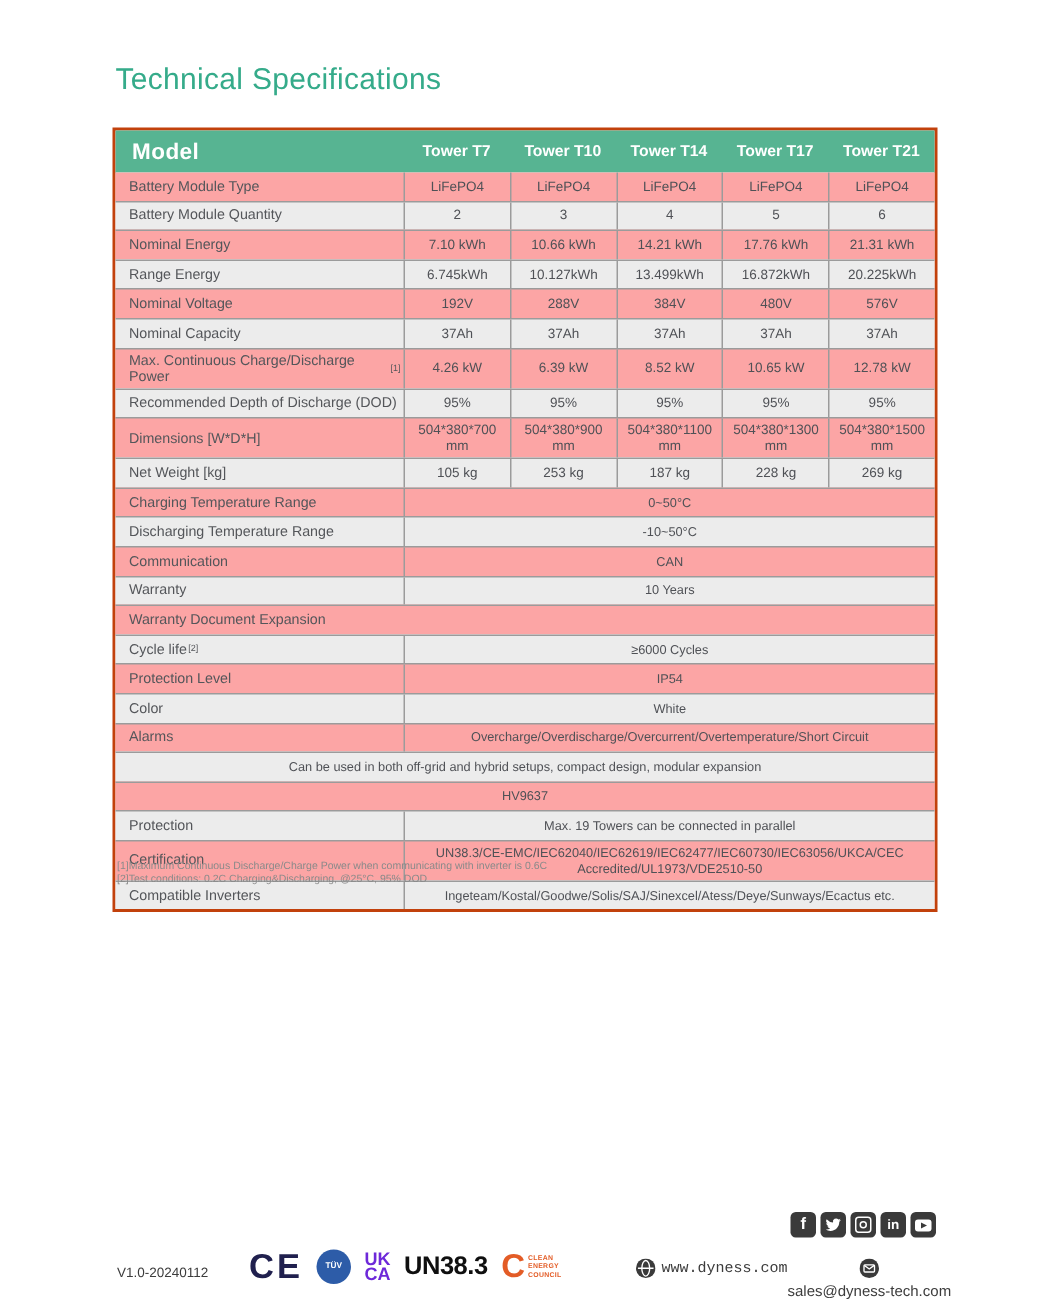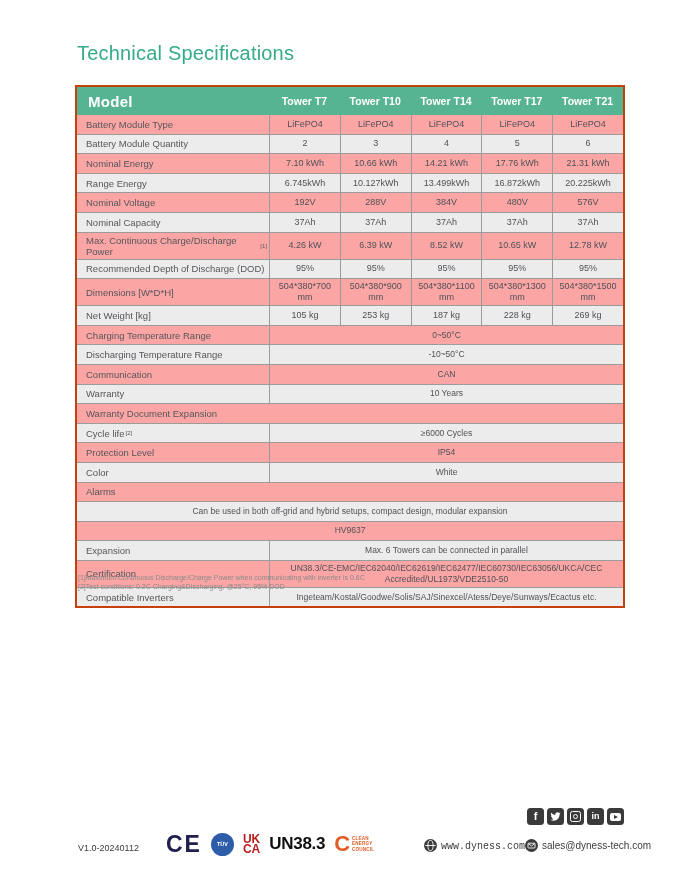--- a/index.html
+++ b/index.html
@@ -48,27 +48,27 @@
   .footnotes{position:absolute;left:78px;top:574px;}
   .footnote{font-size:7px;line-height:8.5px;color:#8a8a8a;}
   
   .version{position:absolute;left:78px;top:843px;font-size:9px;color:#3c3c3c;}
   .cert-logos{position:absolute;left:166px;top:824px;height:40px;display:flex;align-items:center;gap:9px;}
   .ce-mark{font-size:23px;font-weight:700;color:#20204e;letter-spacing:2px;text-align:right;}
   .tuv-badge{
     width:23px;height:23px;border-radius:50%;background:#2d5ca8;color:#fff;
     display:flex;align-items:center;justify-content:center;font-size:5.5px;font-weight:700;
   }
-  .ukca{display:flex;flex-direction:column;line-height:10px;font-size:12px;font-weight:800;color:#b91c1c;}
+  .ukca{display:flex;flex-direction:column;line-height:10px;font-size:12px;font-weight:800;color:#6d28d9;}
   .un383{font-size:17px;font-weight:800;color:#0f0f0f;letter-spacing:-.3px;}
   .cec{display:flex;align-items:center;gap:2px;}
   .cec-c{font-size:22px;font-weight:700;color:#e35c26;line-height:22px;}
   .cec-text{display:flex;flex-direction:column;font-size:4.6px;line-height:5.2px;font-weight:700;color:#e35c26;letter-spacing:.2px;}
   .website{position:absolute;left:424px;top:839px;display:flex;align-items:flex-end;gap:4px;font-size:10px;color:#3c3c3c;font-family:Liberation Mono, monospace;}
-  .email{position:absolute;left:525px;top:839px;display:flex;align-items:center;gap:4px;font-size:10px;color:#3c3c3c;}
+  .email{position:absolute;left:525px;top:839px;display:flex;align-items:center;gap:4px;font-size:10px;color:#3c3c3c;flex-direction:column;}
   .round-ico{width:13px;height:13px;flex:none;}
   .social-row{position:absolute;left:527px;top:808px;display:flex;gap:3px;}
   .s-ico{
     width:17px;height:17px;border-radius:3.5px;background:#3a3a3a;color:#fff;
     display:flex;align-items:center;justify-content:center;overflow:hidden;
   }
   .s-ico .glyph{font-size:11px;font-weight:700;line-height:17px;}
   .s-ico .glyph.small{font-size:9px;}
   .ig-box{width:9px;height:9px;border:1.4px solid #fff;border-radius:2.5px;position:relative;}
   .ig-box::after{content:"";position:absolute;left:2px;top:2px;width:3.2px;height:3.2px;border:1.2px solid #fff;border-radius:50%;}
@@ -198,30 +198,31 @@
       <div class="t-row">
         <div class="cell label-cell">Protection Level</div>
         <div class="cell span-cell">IP54</div>
       </div>
       <div class="t-row alt">
         <div class="cell label-cell">Color</div>
         <div class="cell span-cell">White</div>
       </div>
       <div class="t-row">
         <div class="cell label-cell">Alarms</div>
+        <div class="cell span-cell">Overcharge/Overdischarge/Overcurrent/Overtemperature/Short Circuit</div>
       </div>
       <div class="t-row alt">
         <div class="cell span-cell">Can be used in both off-grid and hybrid setups, compact design, modular expansion</div>
       </div>
       <div class="t-row">
         <div class="cell span-cell">HV9637</div>
       </div>
       <div class="t-row alt">
-        <div class="cell label-cell">Expansion</div>
-        <div class="cell span-cell">Max. 6 Towers can be connected in parallel</div>
+        <div class="cell label-cell">Protection</div>
+        <div class="cell span-cell">Max. 19 Towers can be connected in parallel</div>
       </div>
       <div class="t-row">
         <div class="cell label-cell">Certification</div>
         <div class="cell span-cell">UN38.3/CE-EMC/IEC62040/IEC62619/IEC62477/IEC60730/IEC63056/UKCA/CEC Accredited/UL1973/VDE2510-50</div>
       </div>
       <div class="t-row alt">
         <div class="cell label-cell">Compatible Inverters</div>
         <div class="cell span-cell">Ingeteam/Kostal/Goodwe/Solis/SAJ/Sinexcel/Atess/Deye/Sunways/Ecactus etc.</div>
       </div>
     </div>

